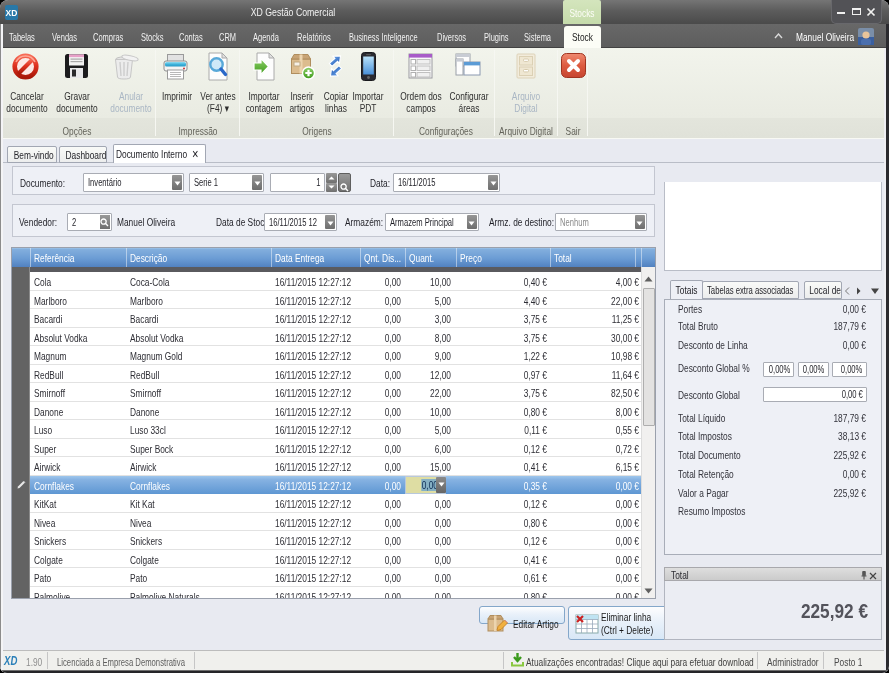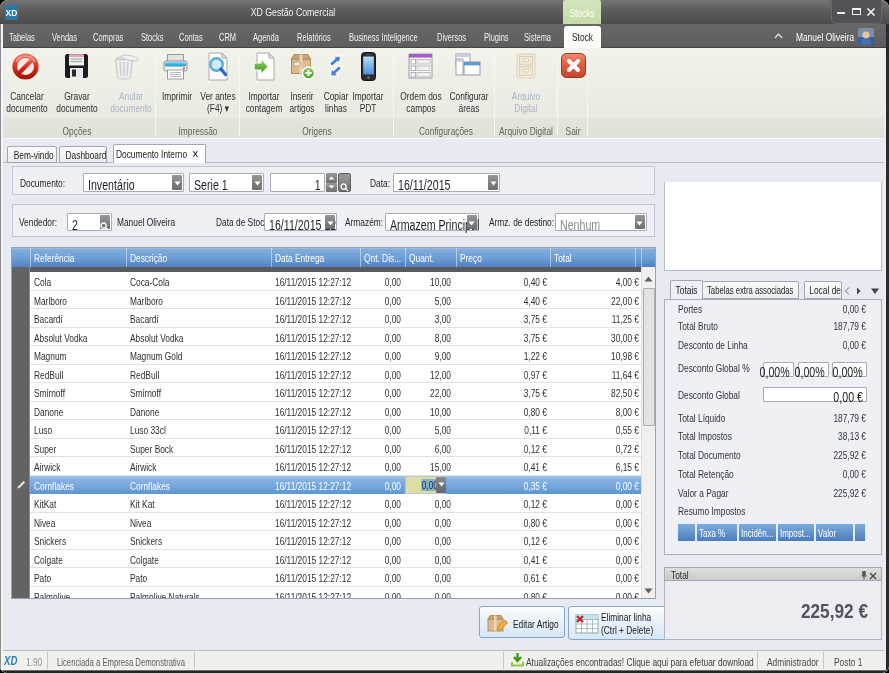--- a/index.html
+++ b/index.html
@@ -11,21 +11,21 @@
 #ribbon{left:0;top:48px;width:889px;height:91px;background:linear-gradient(#f2f4ec,#e9ebe2 78%,#e3e5dc 78%,#e0e2d9);border-bottom:1px solid #b3b5ad}
 .gsep{position:absolute;width:1px;background:#cdcfc6;border-right:1px solid #f6f7f2}
 .glab{position:absolute;top:124.5px;width:120px;font-size:11px;color:#63635a;text-align:center;transform:scaleX(0.76);transform-origin:50% 50%;white-space:nowrap}
 .ilab{position:absolute;top:89.5px;width:120px;font-size:11px;line-height:12.6px;color:#2e2e2e;text-align:center;transform:scaleX(0.76);transform-origin:50% 0;white-space:nowrap}
 .dis{color:#a9b6c4}
 #tabstrip{left:0;top:139px;width:889px;height:24px;background:#e8eaf1}
 .dtab{position:absolute;top:146px;height:17px;background:linear-gradient(#f9faf8,#eceded);border:1px solid #a2a7b3;border-radius:2px 2px 0 0;font-size:11px;color:#26262c;padding-top:2px;overflow:hidden}
 .dtab div{width:100%;text-align:center;transform:scaleX(0.76);transform-origin:50% 50%;white-space:nowrap}
 .panel{position:absolute;background:#eef0f6;border:1px solid #c3c6d0}
 .flab{position:absolute;font-size:11px;color:#1f1f26;white-space:nowrap;transform:scaleX(0.76);transform-origin:0 50%}
-.inp{position:absolute;background:#fff;border:1px solid #a9acb4;border-radius:1px;font-size:14px;color:#1f1f26}
+.inp{position:absolute;background:#fff;border:1px solid #a9acb4;border-radius:1px;font-size:10px;color:#1f1f26}
 .inp .tx{position:absolute;left:4px;top:2.5px;transform:scaleX(0.76);transform-origin:0 50%;white-space:nowrap}
 .ddbtn{position:absolute;right:1px;top:1px;bottom:1px;width:10px;background:linear-gradient(#969696,#6e6e6e);border-radius:1px}
 .ddbtn svg{display:block;margin:auto}
 .hdrP{position:absolute;background:linear-gradient(#f1f1f2,#e6e6e8);border:1px solid #c1c1c9;font-size:11px;color:#2c2c32}
 .hdrP .tx{position:absolute;left:6px;top:1px;transform:scaleX(0.76);transform-origin:0 50%;white-space:nowrap}
 .rlab{position:absolute;font-size:11px;color:#33333b;white-space:nowrap;transform:scaleX(0.76);transform-origin:0 50%}
 .rval{position:absolute;font-size:11px;color:#33333b;text-align:right;white-space:nowrap;transform:scaleX(0.76);transform-origin:100% 50%}
 .sdiv{position:absolute;top:652px;width:1px;height:17px;background:#c6c6c6}
 .stxt{position:absolute;top:656px;font-size:11px;color:#333;white-space:nowrap;transform:scaleX(0.76);transform-origin:0 50%}
 .tc{position:absolute;font-size:11px;white-space:nowrap;transform:scaleX(0.76);transform-origin:0 50%}
@@ -490,21 +490,21 @@
         </svg>
       </div>
       <div style="position:absolute;left:630.5px;top:40px;width:12px;height:138px;background:#e3e2e1;border:1px solid #aeaeae;border-radius:1px"></div>
       <div style="position:absolute;left:630px;top:335px;width:13px;height:15px;background:#f1f0ef">
         <svg width="9" height="6" style="display:block;margin:5px auto 0">
           <path d="M0.5 0.5 L8.5 0.5 L4.5 5.5 Z" fill="#606060"></path>
         </svg>
       </div>
     </div>
 <div class="a" style="left:11px;top:247px;width:645px;height:352px;border:1px solid #9aa0ac;pointer-events:none"></div>
-<div class="a" style="left:478.5px;top:606px;width:86px;height:32px;background:linear-gradient(#fdfdfe,#e9f1fa 45%,#d8e7f6);border:1px solid #84a7ca;border-radius:3px">
+<div class="a" style="left:478.5px;top:606px;width:86px;height:18px;background:linear-gradient(#fdfdfe,#e9f1fa 45%,#d8e7f6);border:1px solid #84a7ca;border-radius:3px">
       <svg style="position:absolute;left:7px;top:7px" width="22" height="20" viewBox="0 0 22 20">
         <rect x="1" y="5" width="15" height="12" fill="#dcbc8e" stroke="#b08e5e"></rect>
         <path d="M1 5 L3 1.5 L14 1.5 L16 5 Z" fill="#c8a476" stroke="#b08e5e"></path>
         <rect x="7" y="1.5" width="2.5" height="15.5" fill="#ecd4ae"></rect>
         <path d="M10 16 L11 12.5 L17.5 6 L20.5 9 L14 15.5 L10.5 16.5 Z" fill="#f0b040" stroke="#c07818" stroke-width="0.8"></path>
         <path d="M17.5 6 L20.5 9" stroke="#d88"></path>
       </svg>
       <div style="position:absolute;left:33px;top:11px;font-size:11px;color:#1a1a1a;white-space:nowrap;transform:scaleX(0.76);transform-origin:0 50%">Editar Artigo</div>
     </div>
 <div class="a" style="left:567.5px;top:606px;width:100px;height:34px;background:linear-gradient(#fdfdfe,#e9f1fa 45%,#d8e7f6);border:1px solid #84a7ca;border-radius:3px">
@@ -556,32 +556,20 @@
     <div class="rval" style="left:726px;top:411.8px;width:140px">187,79 €</div>
     <div class="rlab" style="left:678px;top:430px">Total Impostos</div>
     <div class="rval" style="left:726px;top:430px;width:140px">38,13 €</div>
     <div class="rlab" style="left:678px;top:448.8px">Total Documento</div>
     <div class="rval" style="left:726px;top:448.8px;width:140px">225,92 €</div>
     <div class="rlab" style="left:678px;top:468px">Total Retenção</div>
     <div class="rval" style="left:726px;top:468px;width:140px">0,00 €</div>
     <div class="rlab" style="left:678px;top:487px">Valor a Pagar</div>
     <div class="rval" style="left:726px;top:487px;width:140px">225,92 €</div>
     <div class="rlab" style="left:678px;top:505px">Resumo Impostos</div>
-<div class="a" style="left:678px;top:524px;width:187px;height:17px;background:linear-gradient(#7cabdc,#4a7dbd)">
-      <div style="position:absolute;left:16.6px;top:0;width:2px;height:17px;background:#e6ebf4"></div>
-      <div style="position:absolute;left:20.6px;top:2.5px;font-size:10.5px;color:#fff;white-space:nowrap;transform:scaleX(0.76);transform-origin:0 50%">Taxa %</div>
-      <div style="position:absolute;left:59.0px;top:0;width:2px;height:17px;background:#e6ebf4"></div>
-      <div style="position:absolute;left:63.0px;top:2.5px;font-size:10.5px;color:#fff;white-space:nowrap;transform:scaleX(0.76);transform-origin:0 50%">Incidên...</div>
-      <div style="position:absolute;left:98.0px;top:0;width:2px;height:17px;background:#e6ebf4"></div>
-      <div style="position:absolute;left:102.0px;top:2.5px;font-size:10.5px;color:#fff;white-space:nowrap;transform:scaleX(0.76);transform-origin:0 50%">Impost...</div>
-      <div style="position:absolute;left:135.5px;top:0;width:2px;height:17px;background:#e6ebf4"></div>
-      <div style="position:absolute;left:139.5px;top:2.5px;font-size:10.5px;color:#fff;white-space:nowrap;transform:scaleX(0.76);transform-origin:0 50%">Valor</div>
-      <div style="position:absolute;left:175.0px;top:0;width:2px;height:17px;background:#e6ebf4"></div>
-      <div style="position:absolute;left:186.7px;top:0;width:2px;height:17px;background:#e6ebf4"></div>
-    </div>
 <div class="hdrP" style="left:664px;top:566.5px;width:218px;height:14px;background:linear-gradient(#dedede,#cbcbcb);border-color:#a8a8ac">
       <div class="tx">Total</div>
       <span style="position:absolute;right:13px;top:2px"><svg width="8" height="9" viewBox="0 0 8 9">
           <path d="M2.5 0.5 H5.5 M4 0.5 V5 M1.5 5 H6.5 M4 5 V8.5" stroke="#555" stroke-width="1.1" fill="none"></path>
           <rect x="2.2" y="0.8" width="3.6" height="4" fill="#555"></rect>
         </svg></span>
       <span style="position:absolute;right:4px;top:2.5px"><svg width="8" height="8" viewBox="0 0 8 8">
           <path d="M1 1 L7 7 M7 1 L1 7" stroke="#444" stroke-width="1.2"></path>
         </svg></span>
     </div>

